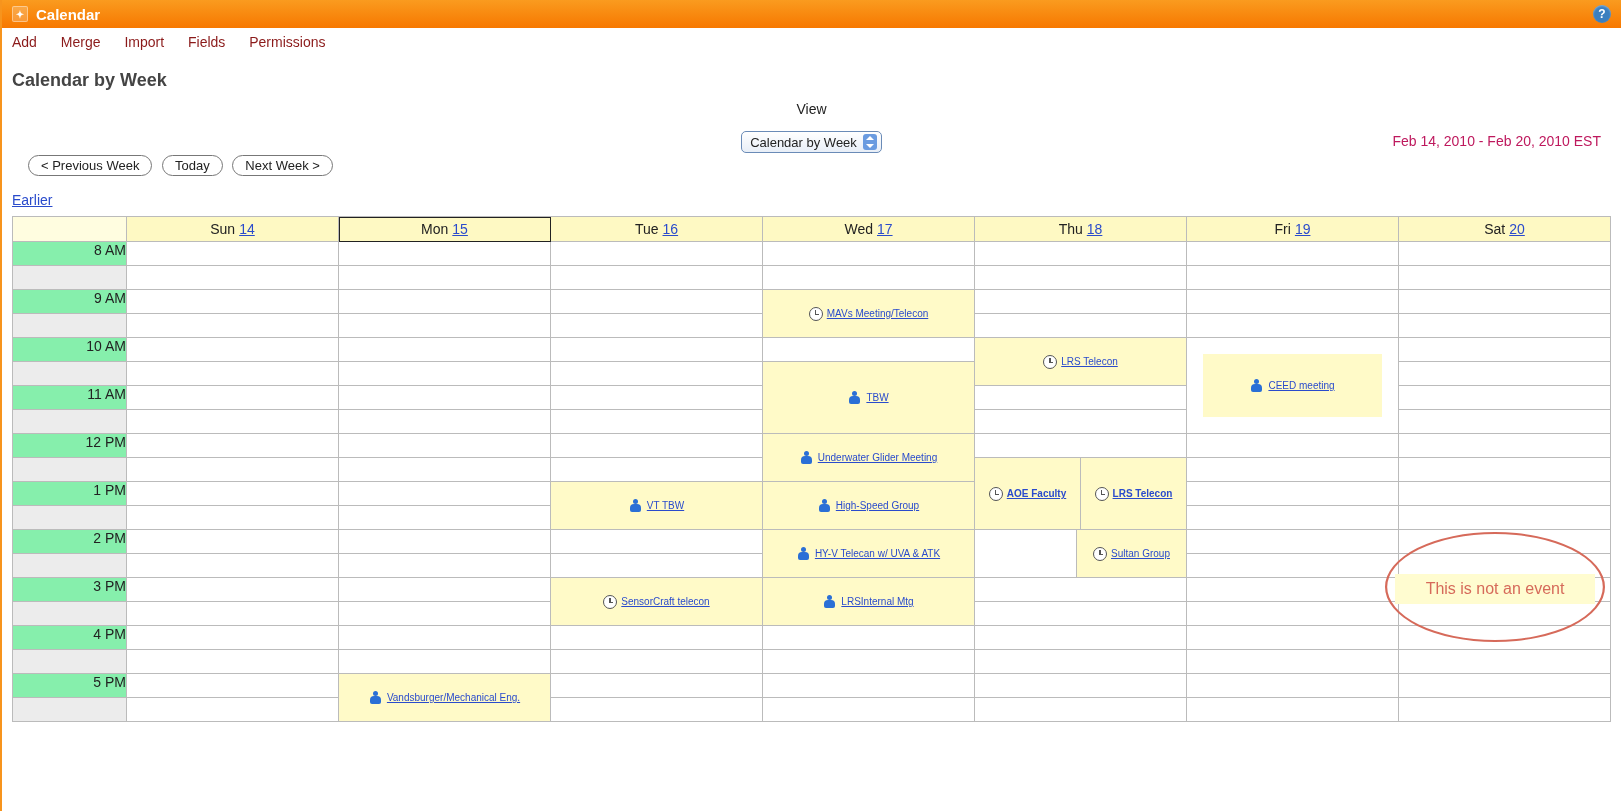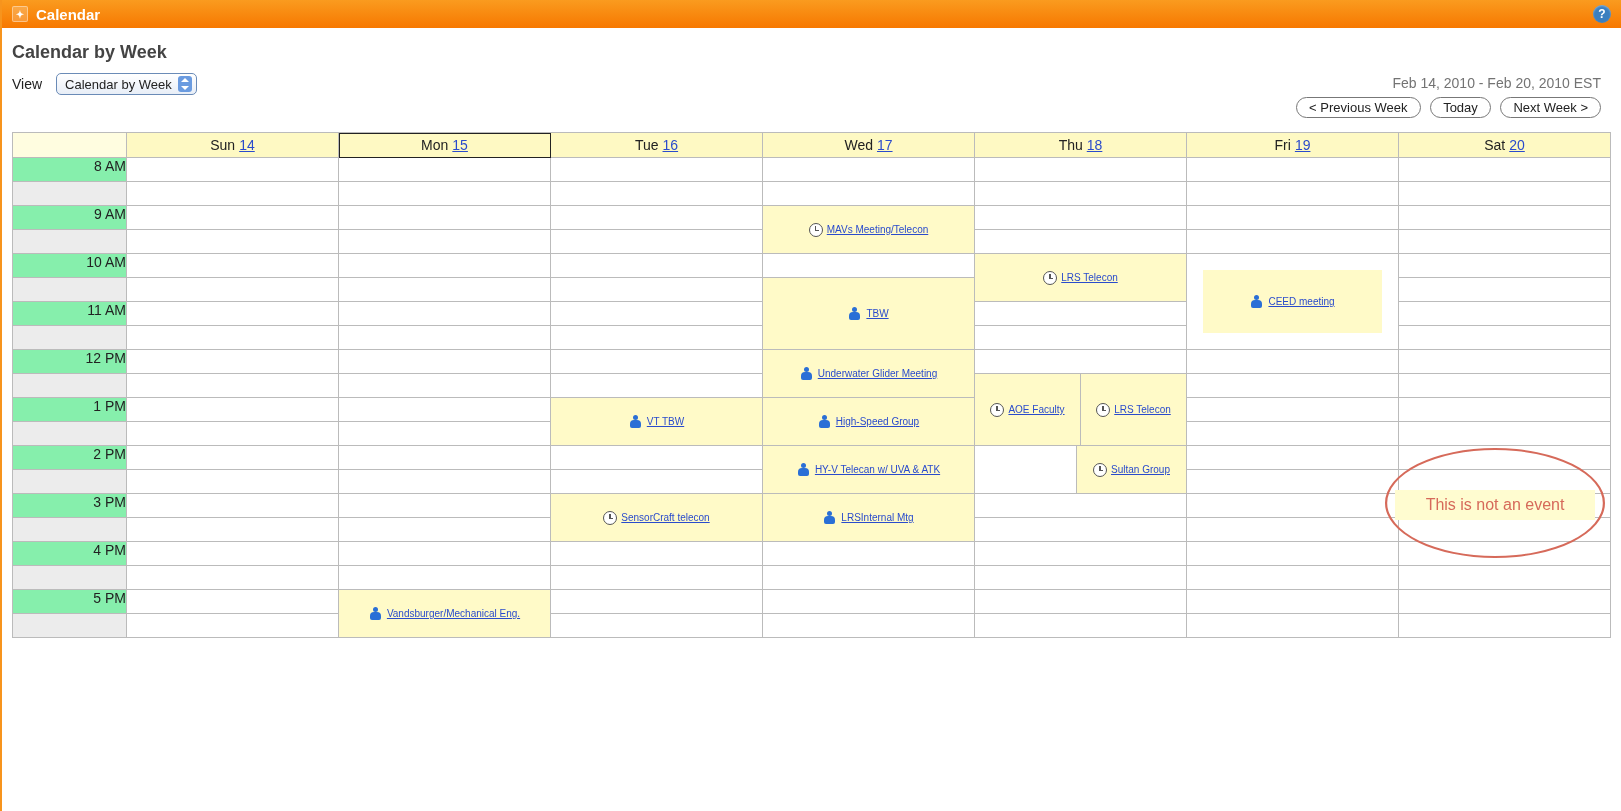--- a/index.html
+++ b/index.html
@@ -46,42 +46,43 @@
   }
   .page-title {
     font-size: 18px;
     font-weight: bold;
     color: #444;
     padding: 14px 10px 6px;
   }
   .viewbar {
     display:flex;align-items:center;gap:14px;
     padding: 4px 10px 8px;
+    flex-direction: column;
   }
   .viewbar label { font-size:14px; }
   .select-wrap {
     display:inline-flex;align-items:center;
     border:1px solid #6a8bb7;border-radius:5px;
     background:linear-gradient(#fff,#e8eef7);
     padding:2px 4px 2px 8px;height:22px;font-size:13px;color:#222;
   }
   .select-wrap .arrows{
     width:14px;height:16px;margin-left:6px;
     background:#6a9be0;border-radius:3px;position:relative;
   }
   .select-wrap .arrows::before,.select-wrap .arrows::after{
     content:"";position:absolute;left:3px;border-left:4px solid transparent;border-right:4px solid transparent;
   }
   .select-wrap .arrows::before{top:2px;border-bottom:4px solid #fff;}
   .select-wrap .arrows::after{bottom:2px;border-top:4px solid #fff;}
   .range-row{
-    text-align:right;padding:0 20px;font-size:14px;color:#737373;margin-top:-28px;
+    text-align:right;padding:0 20px;font-size:14px;color:#be185d;margin-top:-28px;
   }
   .navbtns{
-    text-align:right;padding:6px 20px 14px;
+    padding:6px 20px 14px;
   }
   .pillbtn{
     display:inline-block;border:1px solid #777;border-radius:12px;
     padding:2px 12px;font-size:13px;background:#fff;margin-left:6px;cursor:pointer;
   }
   .printable{
     padding:4px 10px;color:#8b1a1a;font-size:14px;
   }
   .earlier{
     padding:2px 10px 8px;
@@ -143,39 +144,47 @@
 <body>
 
 <div class="frame">
   <div class="titlebar">
     <span class="cal-icon">✦</span>
     <span>Calendar</span>
     <span class="spacer"></span>
     <span class="help-icon">?</span>
   </div>
 
+  <div class="menubar">
+    <span>Add</span>
+    <span>Merge</span>
+    <span>Import</span>
+    <span>Fields</span>
+    <span>Permissions</span>
+  </div>
 
   <div class="page-title">Calendar by Week</div>
 
   <div class="viewbar">
     <label>View</label>
     <span class="select-wrap">
       <span>Calendar by Week</span>
       <span class="arrows"></span>
     </span>
   </div>
 
   <div class="range-row">Feb 14, 2010 - Feb 20, 2010 EST</div>
 
   <div class="navbtns">
     <span class="pillbtn">&lt; Previous Week</span>
     <span class="pillbtn">Today</span>
     <span class="pillbtn">Next Week &gt;</span>
   </div>
 
+  <div class="earlier"><a href="#">Earlier</a></div>
 
   <div class="cal content-area">
     <table class="grid">
       <colgroup>
         <col style="width:114px">
         <col>
           <col>
           <col>
           <col>
           <col>
@@ -302,21 +311,21 @@
             <td></td>
             <td></td>
             <td></td>
           </tr>
           <tr>
             <td class="hourcell half"></td>
             <td></td>
             <td></td>
             <td></td>
             <td rowspan="3" style="padding: 0px;">
-              <div style="display:flex;height:100%;">
+              <div style="display:flex;height:100%;font-weight:bold;">
                 <div class="event" style="flex:1;border-right:1px solid #bbb;flex-direction:column;">
                   <span style="display:flex;gap:4px;align-items:center;">
                     <span class="ev-icon clock"></span>
                     <span>AOE Faculty</span>
                   </span>
                 </div>
                 <div class="event" style="flex:1;flex-direction:column;">
                   <span style="display:flex;gap:4px;align-items:center;">
                     <span class="ev-icon clock"></span>
                     <span>LRS Telecon</span>

